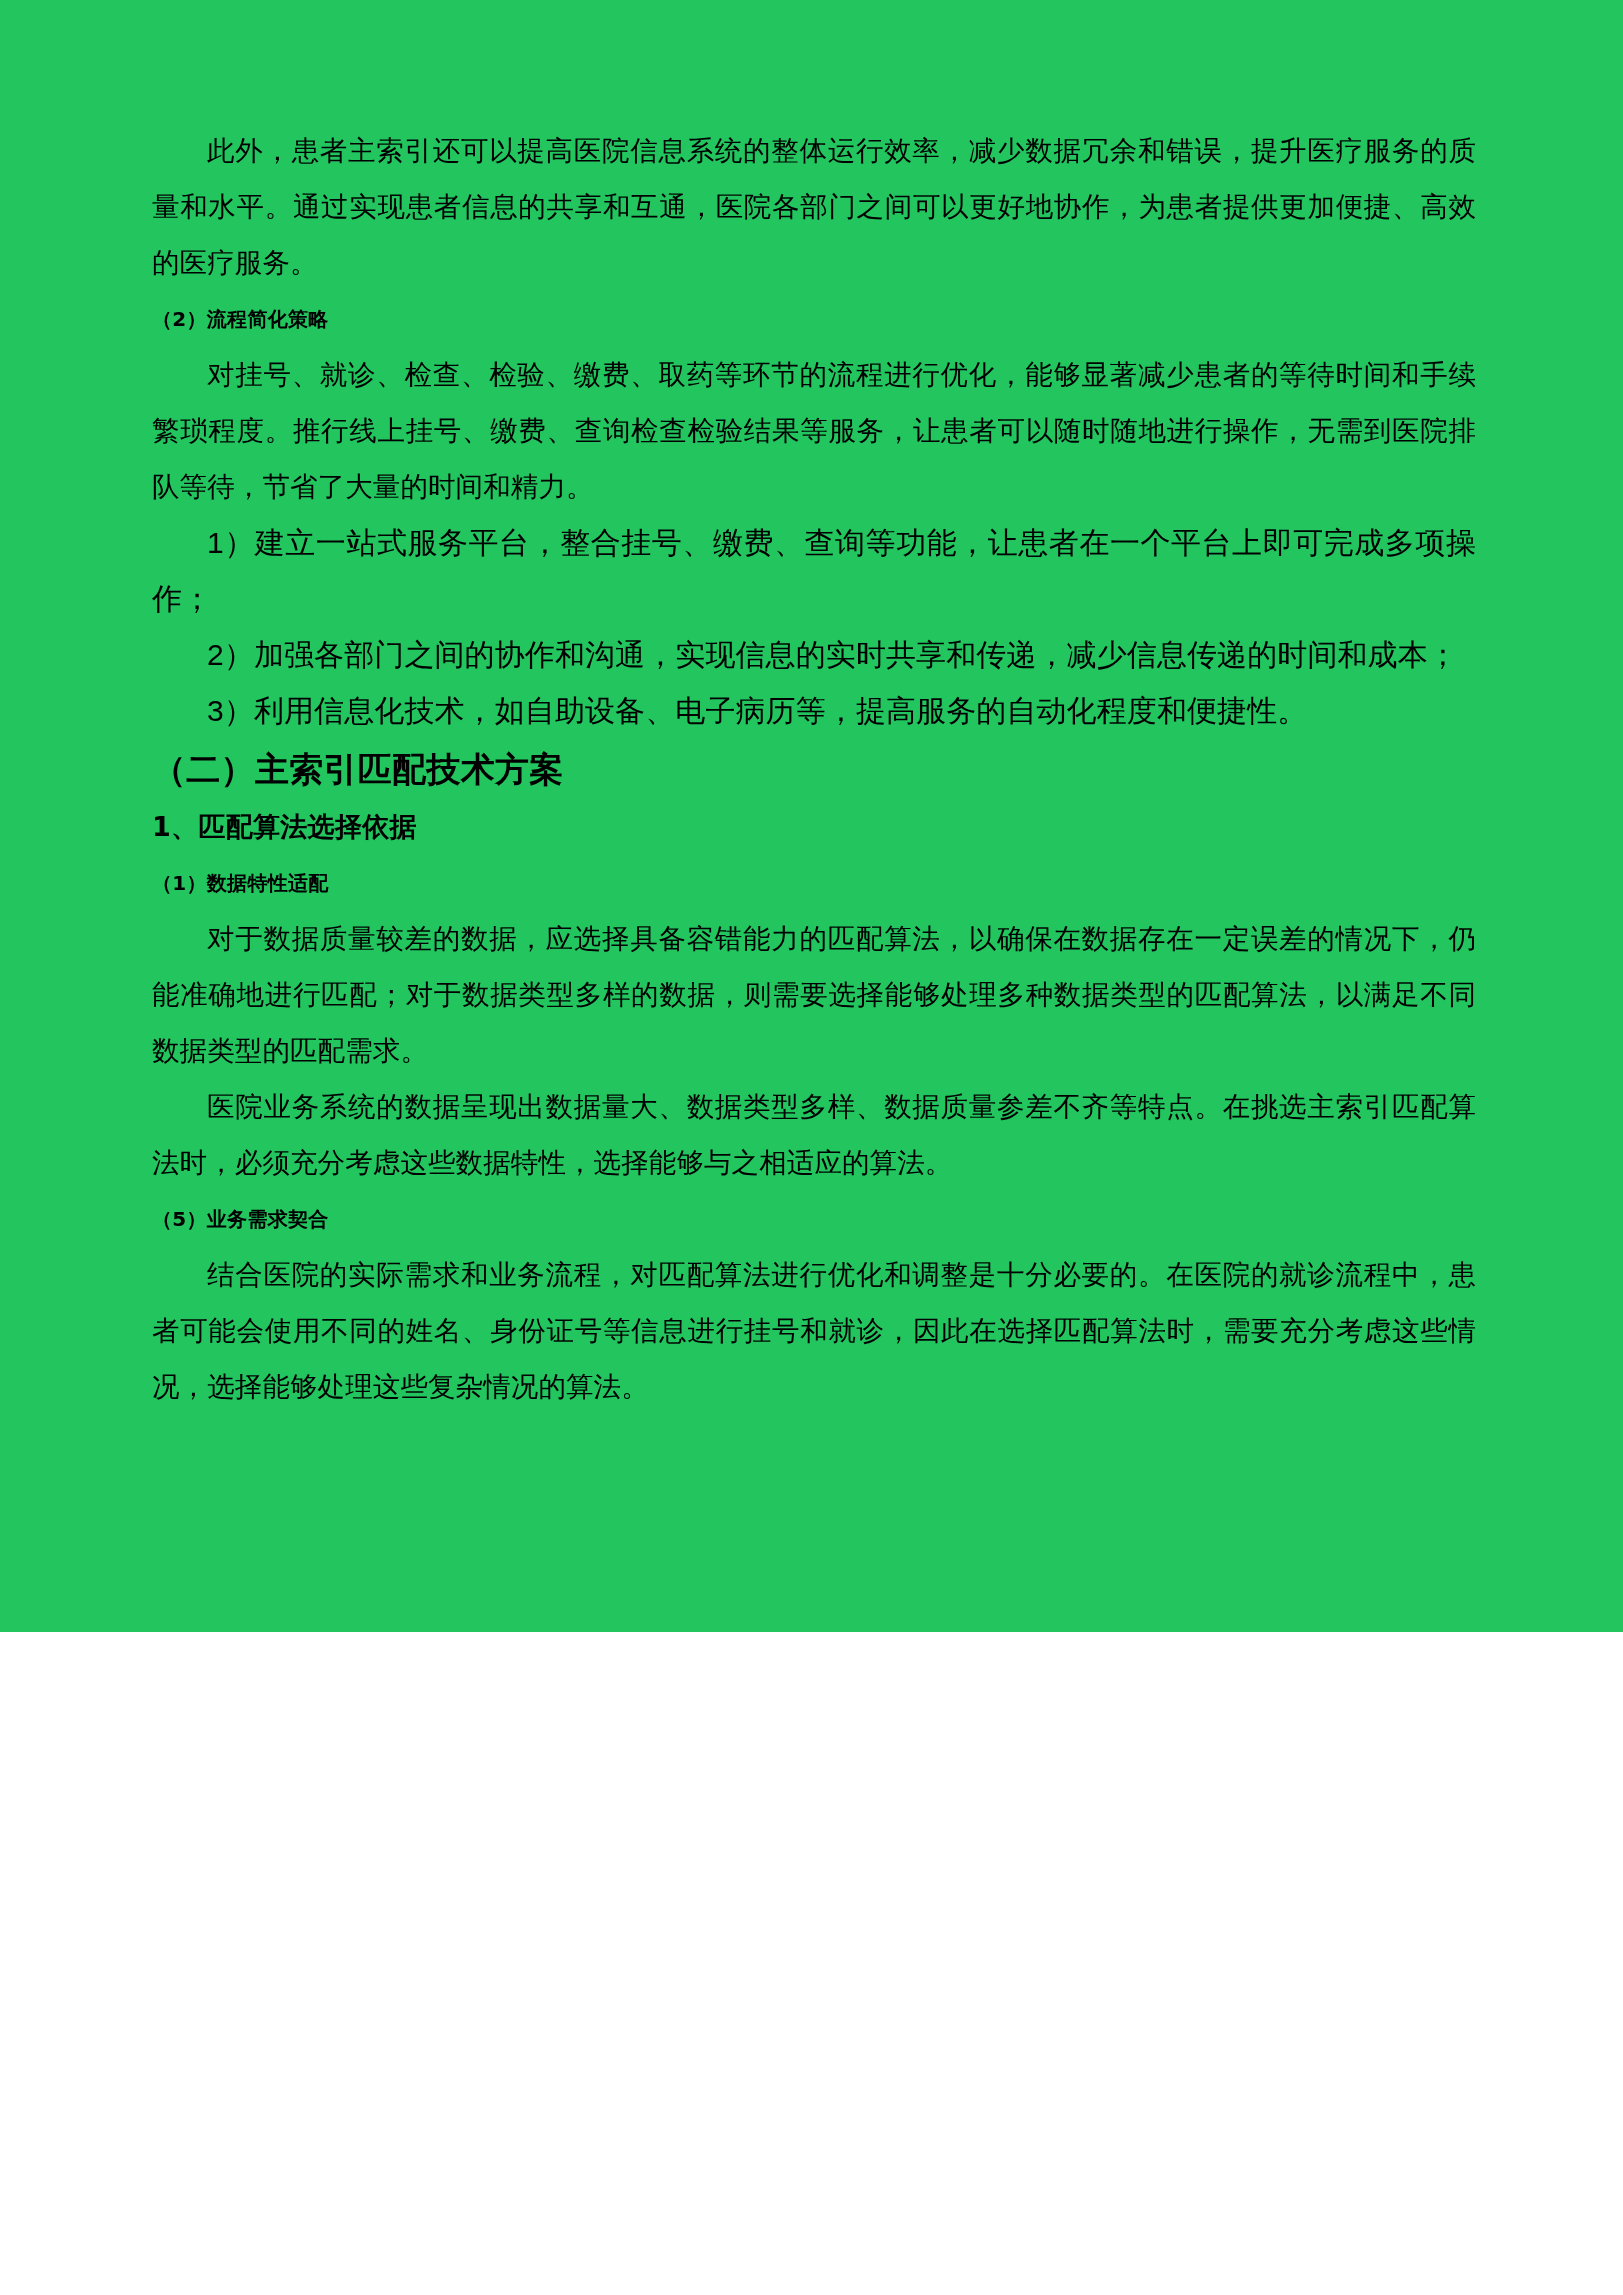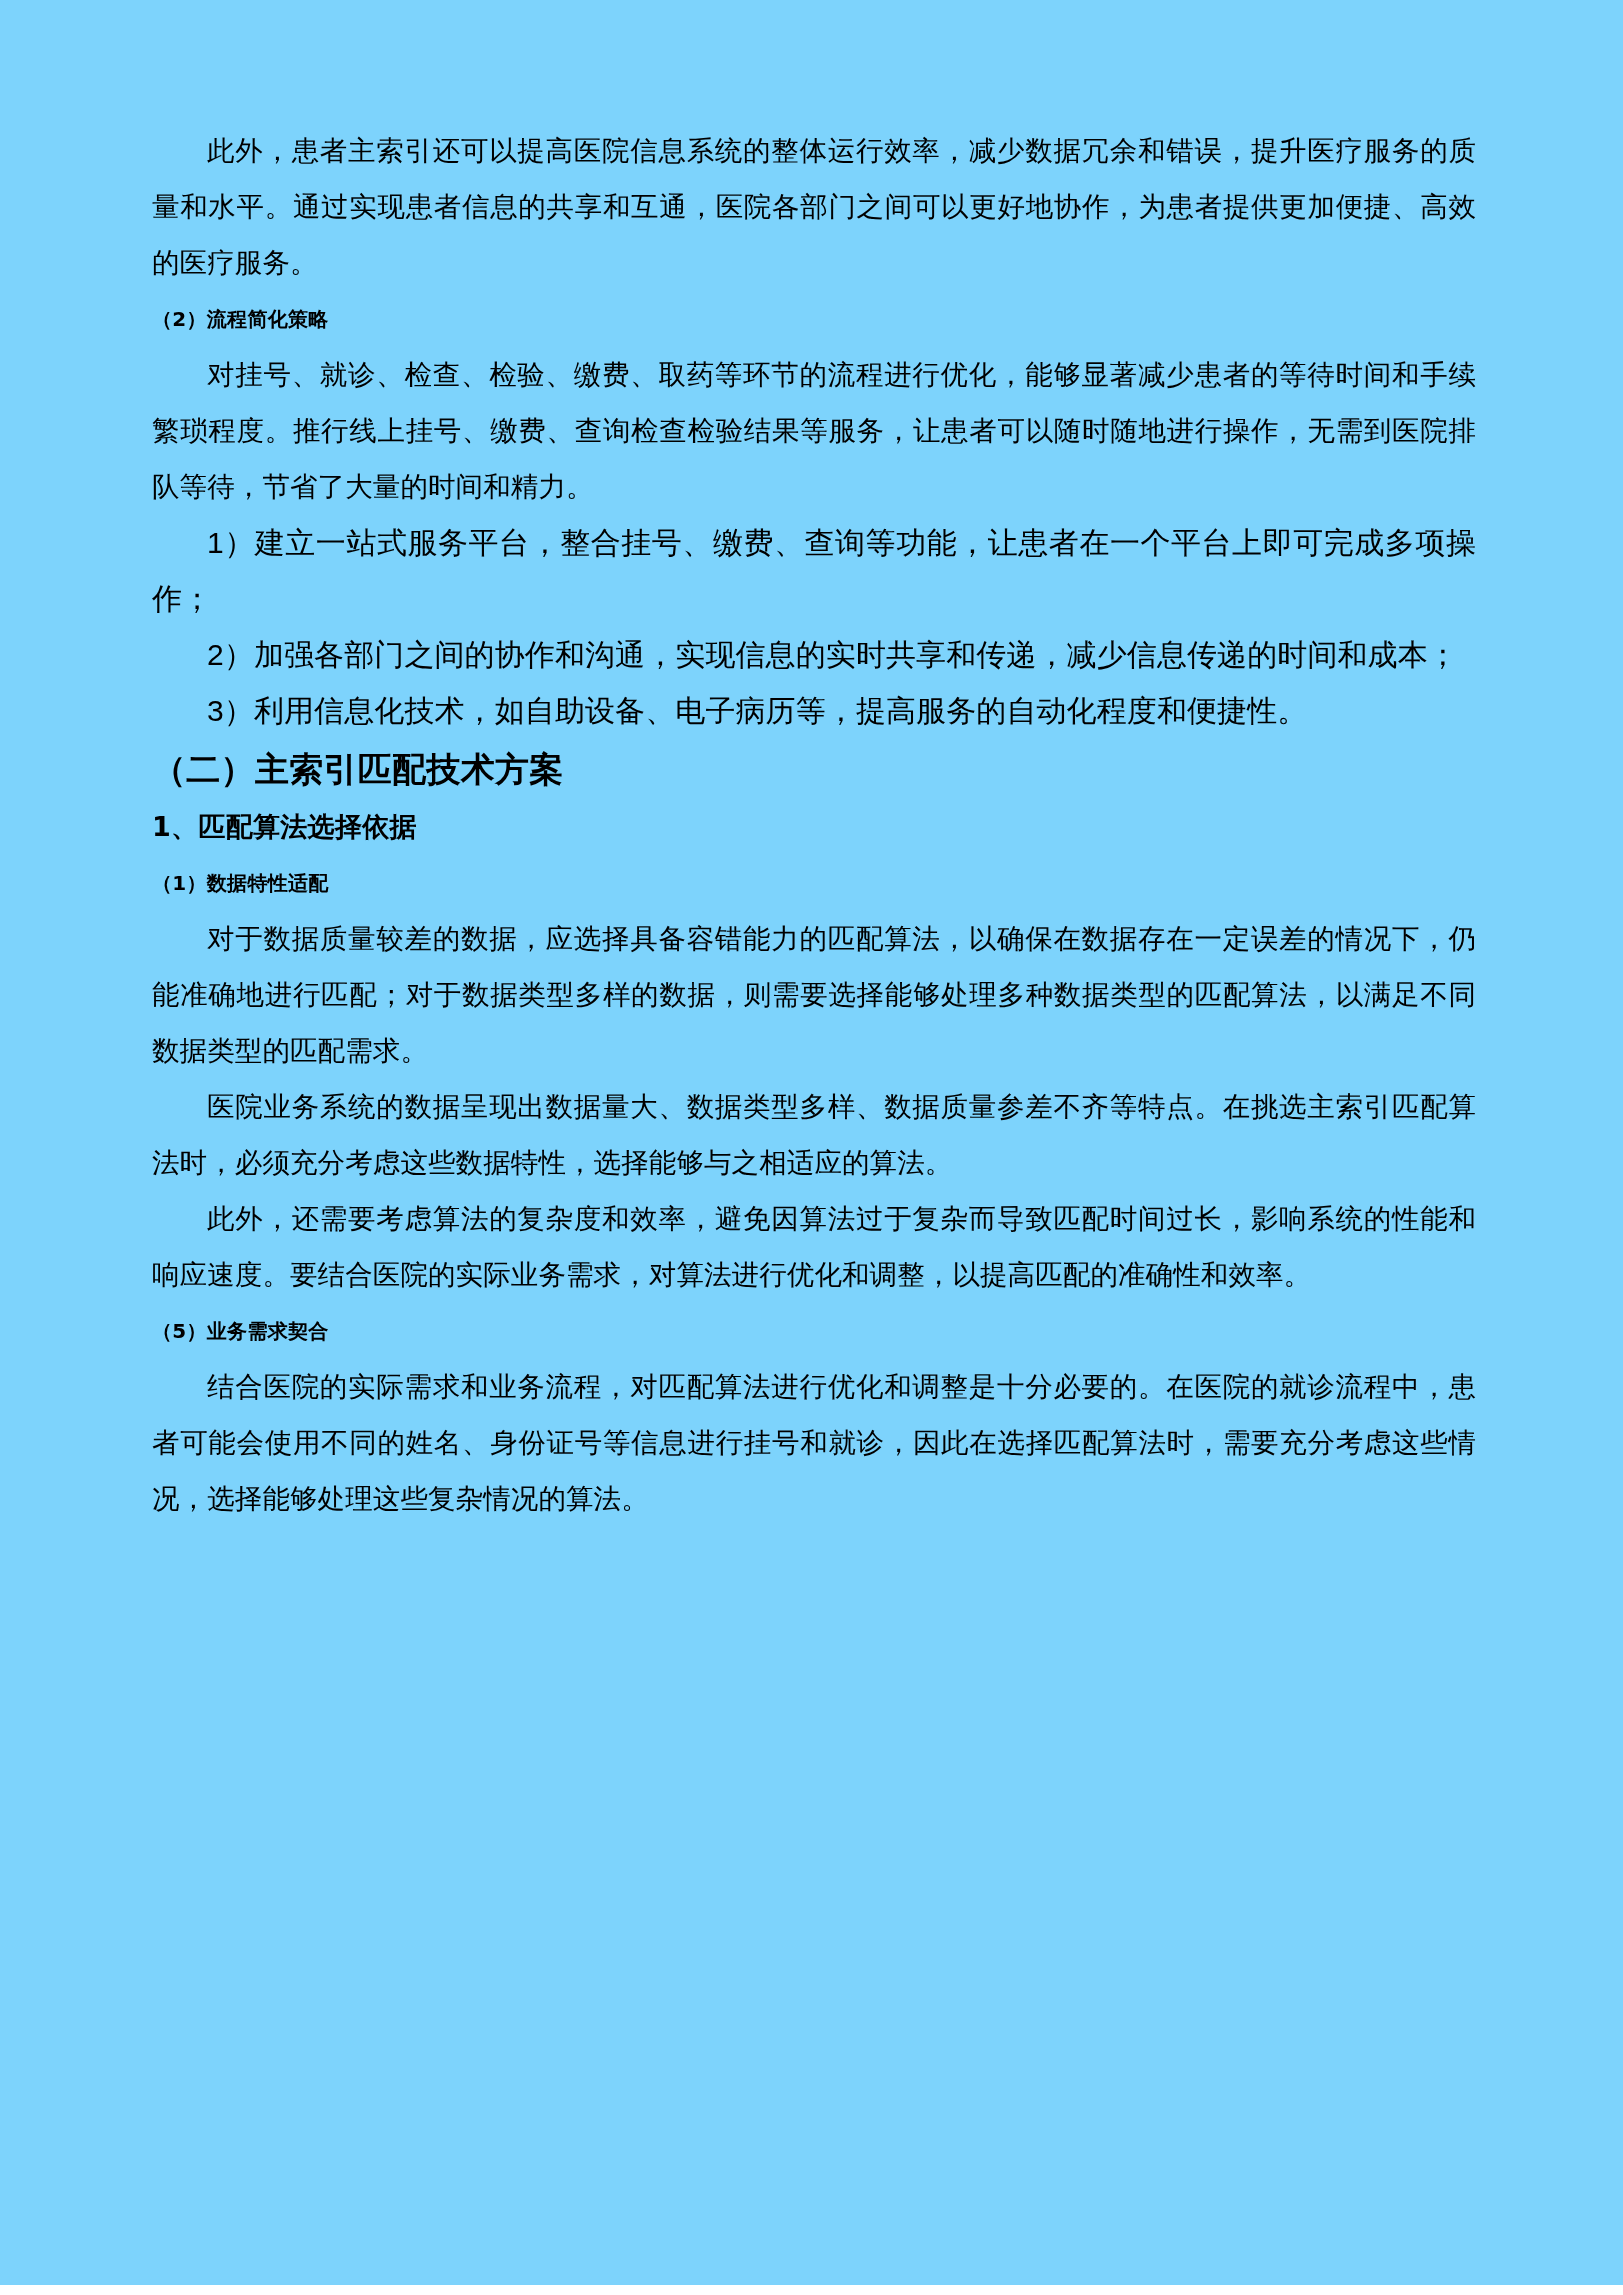--- a/index.html
+++ b/index.html
@@ -3,22 +3,22 @@
 <meta charset="utf-8">
 <style>
   html, body {
     margin: 0;
     padding: 0;
     background: #ffffff;
   }
   .page {
     position: relative;
     width: 1623px;
-    height: 2285px;
-    background: #7dd3fc;
+    height: 1632px;
+    background: #22c55e;
     box-sizing: border-box;
     overflow: hidden;
   }
   .body-col {
     position: absolute;
     left: 152px;
     top: 123px;
     width: 1324px;
   }
 
@@ -110,21 +110,20 @@
     <h2 class="h2">（二）主索引匹配技术方案</h2>
 
     <h4 class="h4">1、匹配算法选择依据</h4>
 
     <h3 class="h3">（1）数据特性适配</h3>
 
     <p class="para">对于数据质量较差的数据，应选择具备容错能力的匹配算法，以确保在数据存在一定误差的情况下，仍能准确地进行匹配；对于数据类型多样的数据，则需要选择能够处理多种数据类型的匹配算法，以满足不同数据类型的匹配需求。</p>
 
     <p class="para">医院业务系统的数据呈现出数据量大、数据类型多样、数据质量参差不齐等特点。在挑选主索引匹配算法时，必须充分考虑这些数据特性，选择能够与之相适应的算法。</p>
 
-    <p class="para">此外，还需要考虑算法的复杂度和效率，避免因算法过于复杂而导致匹配时间过长，影响系统的性能和响应速度。要结合医院的实际业务需求，对算法进行优化和调整，以提高匹配的准确性和效率。</p>
 
     <h3 class="h3">（5）业务需求契合</h3>
 
     <p class="para">结合医院的实际需求和业务流程，对匹配算法进行优化和调整是十分必要的。在医院的就诊流程中，患者可能会使用不同的姓名、身份证号等信息进行挂号和就诊，因此在选择匹配算法时，需要充分考虑这些情况，选择能够处理这些复杂情况的算法。</p>
 
   </div>
 </div>
 
 
 </body></html>

